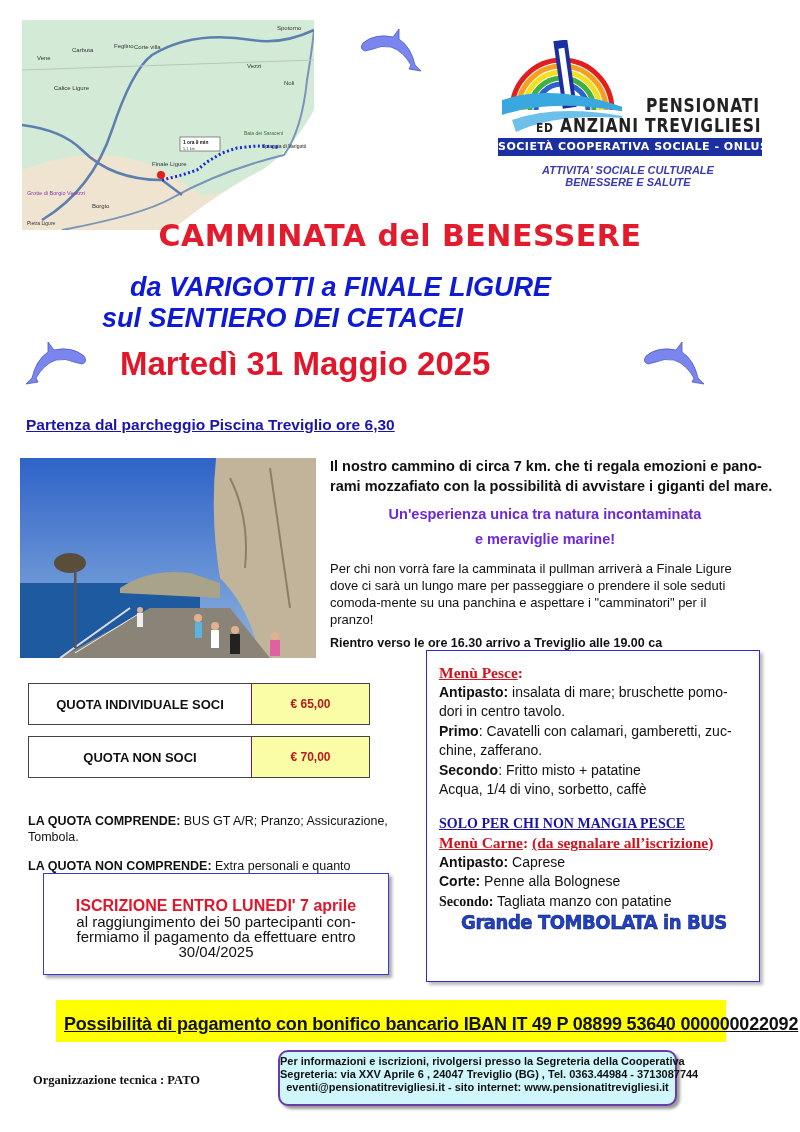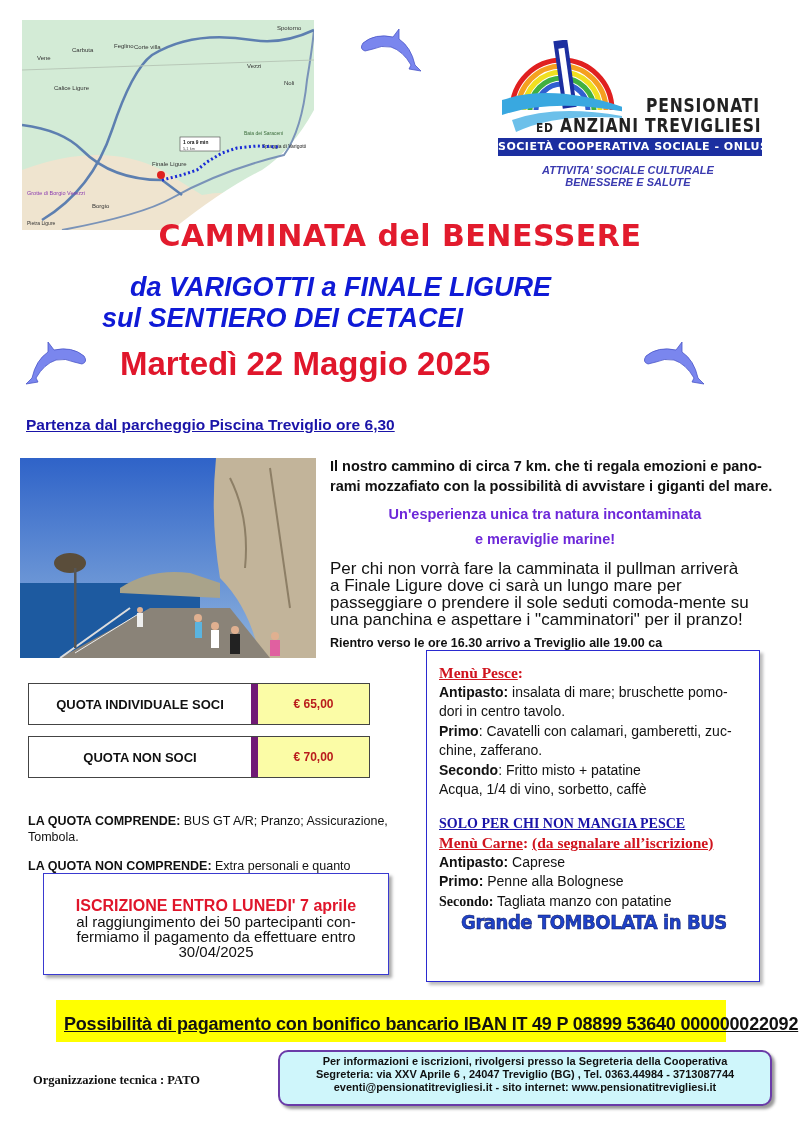--- a/index.html
+++ b/index.html
@@ -32,26 +32,26 @@
   #departure { left:26px; top:416px; font-weight:bold; font-size:15.5px; color:#1a14a8; text-decoration:underline; white-space:nowrap; }
 
   
   #photo { left:20px; top:458px; width:296px; height:200px; overflow:hidden; }
   #photo svg { width:100%; height:100%; display:block; }
 
   
   #desc { left:330px; top:457px; width:460px; font-size:14.5px; line-height:19.5px; color:#111; }
   #desc .p1 { margin:0;font-weight:bold; }
   #desc .hl { margin:6px 0 0 0; text-align:center; color:#6d28d9; font-weight:bold; font-size:14.5px; line-height:25px; width:430px; }
-  #desc .p2 { margin:8px 0 4px 0; font-size:17px; line-height:17px; width:420px; }
+  #desc .p2 { margin:8px 0 4px 0; font-size:13px; line-height:17px; width:420px; }
   #desc .p3 { margin:6px 0 0 0; font-size:12.5px; font-weight:bold; }
 
   
   .price { left:28px; width:340px; height:40px; border:1px solid #444; display:flex; }
-  .price .lbl { flex:0 0 222px; border-right:7px solid #701a75; display:flex; align-items:center; justify-content:center; font-weight:bold; font-size:13px; color:#111; }
+  .price .lbl { flex:0 0 222px; border-right:1px solid #701a75; display:flex; align-items:center; justify-content:center; font-weight:bold; font-size:13px; color:#111; }
   .price .val { flex:1; background:#fbfca6; display:flex; align-items:center; justify-content:center; font-weight:bold; font-size:12px; color:#b91c1c; }
 
   #includes { left:28px; top:800px; width:400px; font-size:12.5px; line-height:16px; }
   #includes p { margin:13px 0 6px 0; }
   #includes b { font-weight:bold; }
 
   #reg { left:43px; top:873px; width:344px; height:100px; border:1.5px solid #3a3ad0; box-shadow:3px 3px 3px #aaa; text-align:center; }
   #reg .t { margin-top:24px; font-weight:bold; font-size:16px; color:#e0162b; line-height:16px; }
   #reg .b { font-size:15px; line-height:15px; color:#111; padding:0 8px; }
 
@@ -66,21 +66,21 @@
   #menu .carne { font-family:"Liberation Serif", serif; font-weight:bold; color:#d0141e; font-size:15.5px; }
   #menu .serif-b { font-family:"Liberation Serif", serif; font-weight:bold; }
   #menu .tombola { text-align:center; font-family:"DejaVu Sans", sans-serif; font-weight:bold; font-size:20px; color:#1f42c8; -webkit-text-stroke:0.6px #0b1a66; letter-spacing:-0.5px; margin-top:2px; transform:scaleX(0.9); }
 
   
   #iban { left:56px; top:1000px; width:670px; height:42px; background:#ffff00; }
   #iban span { position:absolute; left:8px; top:14px; font-size:18px; font-weight:bold; color:#111; text-decoration:underline; white-space:nowrap; letter-spacing:-0.2px; }
 
   #org { left:33px; top:1073px; font-family:"Liberation Serif", serif; font-weight:bold; font-size:12.5px; color:#111; white-space:nowrap; }
 
-  #contact { left:278px; top:1050px; width:494px; height:56px; background:#cff6fb; border:2.5px solid #6a3ba8; border-radius:10px; box-shadow:3px 3px 3px #999; text-align:center; font-weight:bold; font-size:11px; line-height:13px; padding-top:3px; box-sizing:border-box; color:#111; }
+  #contact { left:278px; top:1050px; width:399px; height:56px; background:#cff6fb; border:2.5px solid #6a3ba8; border-radius:10px; box-shadow:3px 3px 3px #999; text-align:center; font-weight:bold; font-size:11px; line-height:13px; padding-top:3px; box-sizing:border-box; color:#111; }
   #contact div { white-space:nowrap; }
 </style>
 </head>
 <body>
 
 <div id="map" class="abs">
   <svg viewBox="0 0 292 210">
     <rect width="292" height="210" fill="#d3ebd6"></rect>
     <path d="M0 150 Q80 120 140 150 L180 175 Q230 165 292 200 L292 210 L0 210Z" fill="#efe4cf"></path>
     <path d="M150 210 Q200 170 240 150 Q270 130 292 90 L292 210Z" fill="#ffffff"></path>
@@ -145,21 +145,21 @@
   <div class="bar">SOCIETÀ COOPERATIVA SOCIALE - ONLUS</div>
   <div class="sub">
     <div>ATTIVITA' SOCIALE CULTURALE</div>
     <div>BENESSERE E SALUTE</div>
   </div>
 </div>
 
 <div id="title" class="abs">CAMMINATA del BENESSERE</div>
 <div id="sub1" class="abs">da VARIGOTTI a FINALE LIGURE</div>
 <div id="sub2" class="abs">sul SENTIERO DEI CETACEI</div>
-<div id="date" class="abs">Martedì 22 Maggio 2025</div>
+<div id="date" class="abs">Martedì 31 Maggio 2025</div>
 
 <div id="departure" class="abs">Partenza dal parcheggio Piscina Treviglio ore  6,30</div>
 
 <div id="photo" class="abs">
   <svg viewBox="0 0 296 200">
     <defs>
         <linearGradient id="sky" x1="0" y1="0" x2="0" y2="1">
           <stop offset="0" stop-color="#2f63c8"></stop>
           <stop offset="1" stop-color="#8fb4de"></stop>
         </linearGradient>
@@ -220,21 +220,21 @@
   <div class="in">
     <div class="mh"><u>Menù Pesce</u>:</div>
     <div><b>Antipasto:</b><span> insalata di mare; bruschette pomo-dori in centro tavolo.</span></div>
     <div><b>Primo</b><span>: Cavatelli con calamari, gamberetti, zuc-chine, zafferano.</span></div>
     <div><b>Secondo</b><span>: Fritto misto + patatine</span></div>
     <div>Acqua, 1/4 di vino, sorbetto, caffè</div>
     <div class="gap"></div>
     <div class="solo">SOLO PER CHI NON MANGIA PESCE</div>
     <div class="carne"><u>Menù Carne</u>: <u>(da segnalare all’iscrizione)</u></div>
     <div><b>Antipasto:</b><span> Caprese</span></div>
-    <div><b>Primo:</b><span> Penne alla Bolognese</span></div>
+    <div><b>Corte:</b><span> Penne alla Bolognese</span></div>
     <div><b class="serif-b">Secondo:</b><span> Tagliata manzo con patatine</span></div>
     <div class="tombola">Grande TOMBOLATA in BUS</div>
   </div>
 </div>
 
 <div id="iban" class="abs">
   <span>Possibilità di pagamento con bonifico bancario  IBAN IT 49 P 08899 53640 000000022092</span>
 </div>
 
 <div id="org" class="abs">Organizzazione tecnica : PATO</div>

